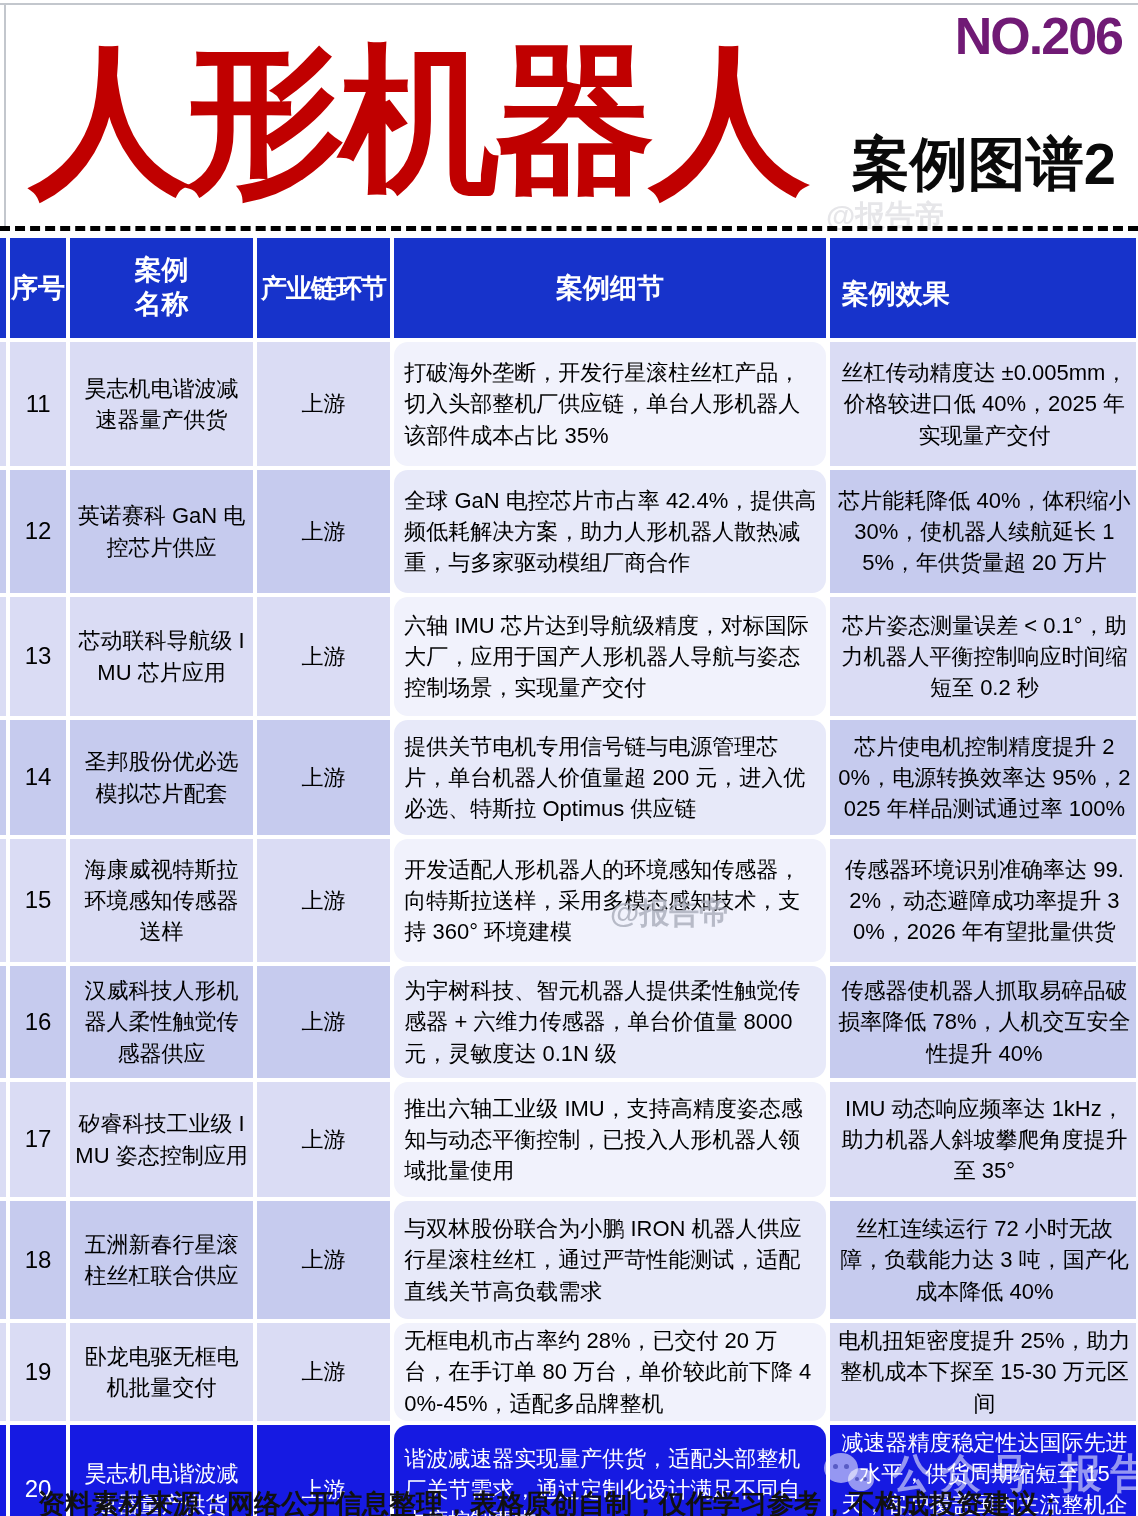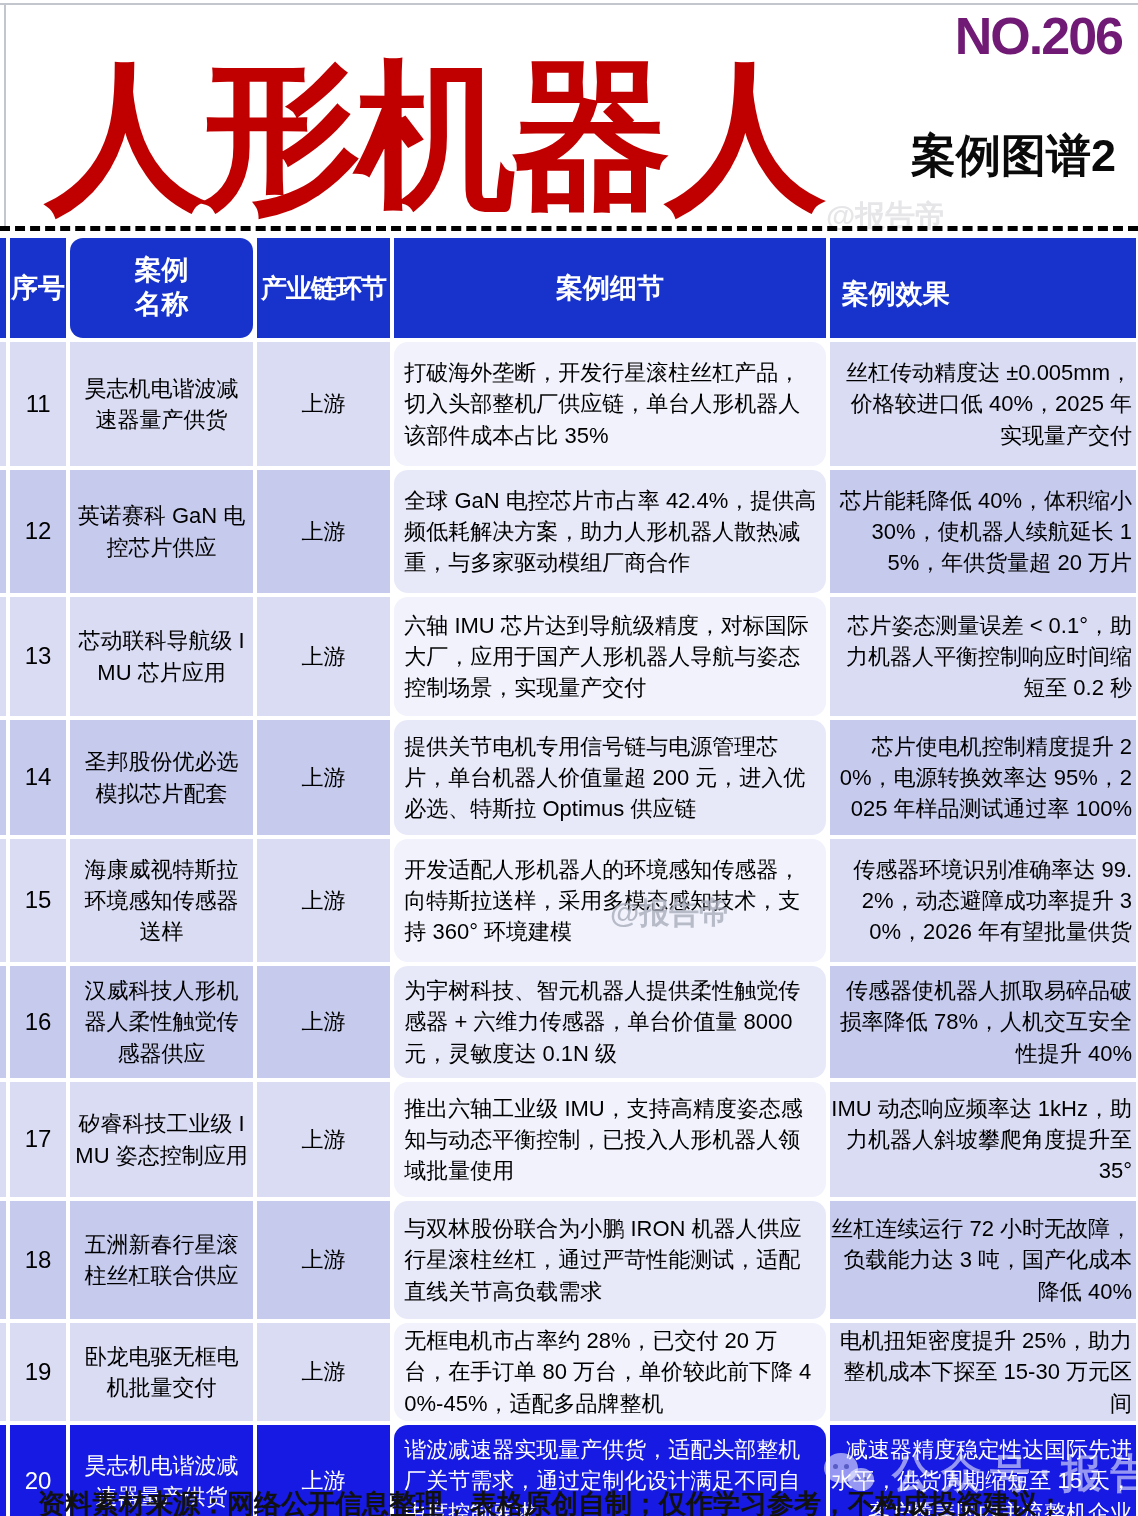--- a/index.html
+++ b/index.html
@@ -11,27 +11,27 @@
   }
   .page-border-top{position:absolute;left:0;top:3px;width:1138px;height:2px;background:#c3c7cd;}
   .page-border-left{position:absolute;left:4px;top:3px;width:2px;height:228px;background:#c3c7cd;}
 
   
   .no-label{
     position:absolute;top:6px;right:16px;
     font-size:52px;font-weight:900;letter-spacing:-2px;color:#701a75;
   }
   .main-title{
-    position:absolute;top:40px;left:30px;margin:16px;
+    position:absolute;top:40px;left:30px;margin:0;
     font-size:160px;line-height:1;font-weight:900;letter-spacing:-5px;
     color:var(--title-red,#c00000);white-space:nowrap;
   }
   .subtitle{
     position:absolute;top:126px;right:22px;
-    font-size:45px;font-weight:900;color:#0a0a0a;white-space:nowrap;
+    font-size:58px;font-weight:900;color:#0a0a0a;white-space:nowrap;
   }
   .dashed-divider{
     position:absolute;top:226px;left:0;width:1138px;height:0;
     border-top:5px dashed #000;
   }
 
   
   .wm{position:absolute;font-weight:700;font-size:30px;white-space:nowrap;pointer-events:none;}
   .wm-top{top:196px;left:826px;color:#e6e6e9;}
   .wm-mid{top:893px;left:610px;color:var(--watermark-gray,#a9adbb);opacity:.8;}
@@ -63,31 +63,31 @@
   #case-table col.c-name{width:182px;}
   #case-table col.c-stage{width:133px;}
   #case-table col.c-detail{width:430px;}
   #case-table col.c-effect{width:305px;}
 
   #case-table th{
     background:var(--header-blue,#1733cb);color:var(--header-text,#fff);
     font-weight:700;font-size:27px;height:74px;text-align:center;vertical-align:middle;
     padding:0;letter-spacing:0;
   }
-  #case-table th.pre{white-space:pre-line;line-height:1.25;border-radius:13px;}
+  #case-table th.pre{white-space:pre-line;line-height:1.25;}
   #case-table th[data-name="header-stage"]{font-size:26px;letter-spacing:-1px;margin-left:41px;}
   #case-table th.th-effect{text-align:left;vertical-align:bottom;padding:0 0 26px 12px;}
 
   #case-table td{
     font-size:22px;line-height:1.42;vertical-align:middle;padding:2px 4px;
     text-align:center;word-break:break-all;
   }
   #case-table td:nth-child(2){font-size:24px;}
   #case-table td:nth-child(5){text-align:left;padding:2px 6px 2px 10px;border-radius:14px;}
-  #case-table td:nth-child(6){text-align:right;padding:2px 4px 2px 0;}
+  #case-table td:nth-child(6){text-align:center;padding:2px 4px 2px 7px;}
 
   tr.odd  td{background:var(--row-light,#dadcf4);}
   tr.odd  td:nth-child(5){background:var(--row-light-detail,#f1f2fc);}
   tr.even td{background:var(--row-dark,#c6cbee);}
   tr.even td:nth-child(5){background:var(--row-dark-detail,#e7e9f9);}
   tr.highlight td{background:var(--highlight-blue,#161ae2);color:#fff;}
   tr.highlight td:nth-child(5){background:var(--highlight-blue,#161ae2);}
 
   tbody tr:nth-child(1) td{height:120px;}
   tbody tr:nth-child(2) td{height:119px;}

